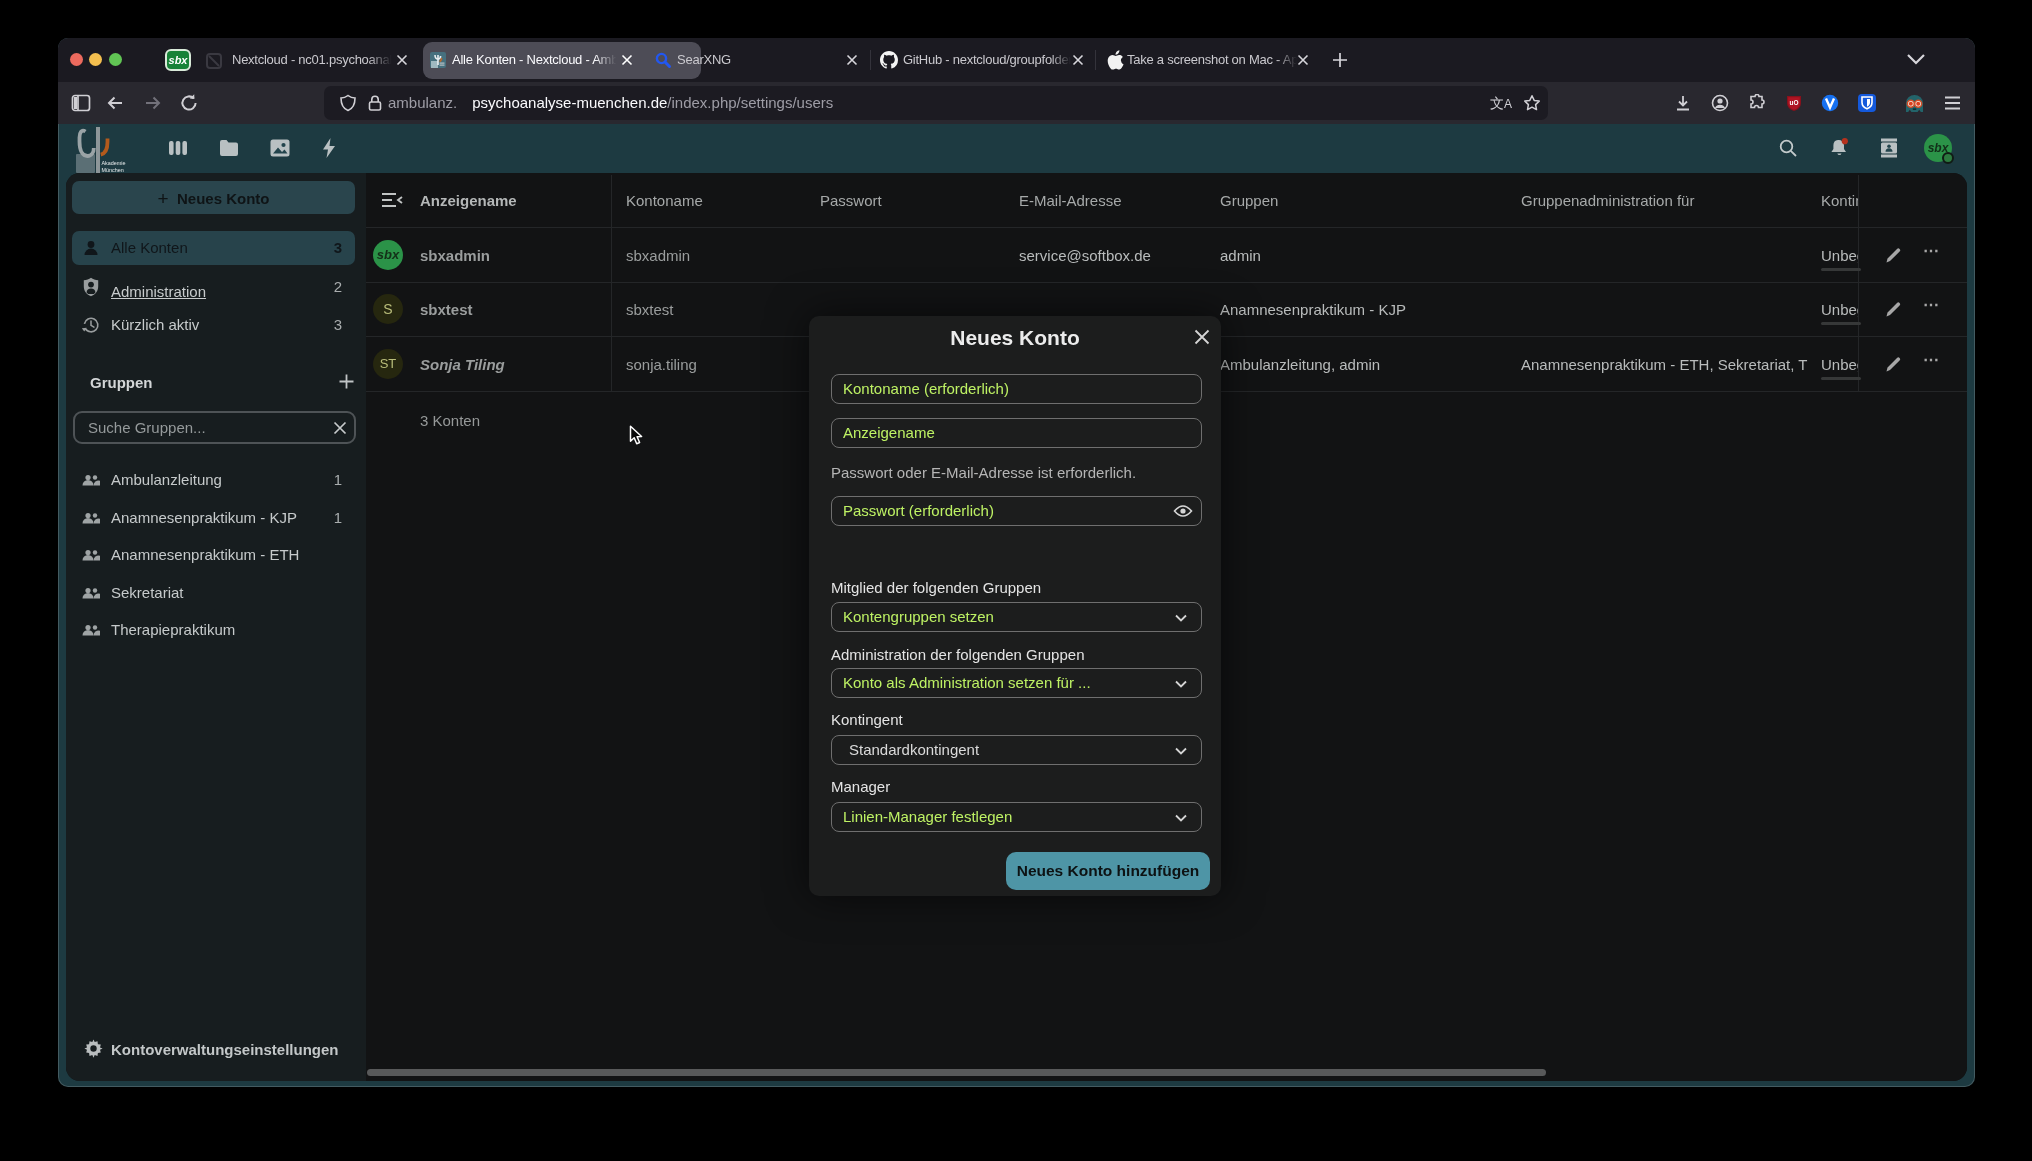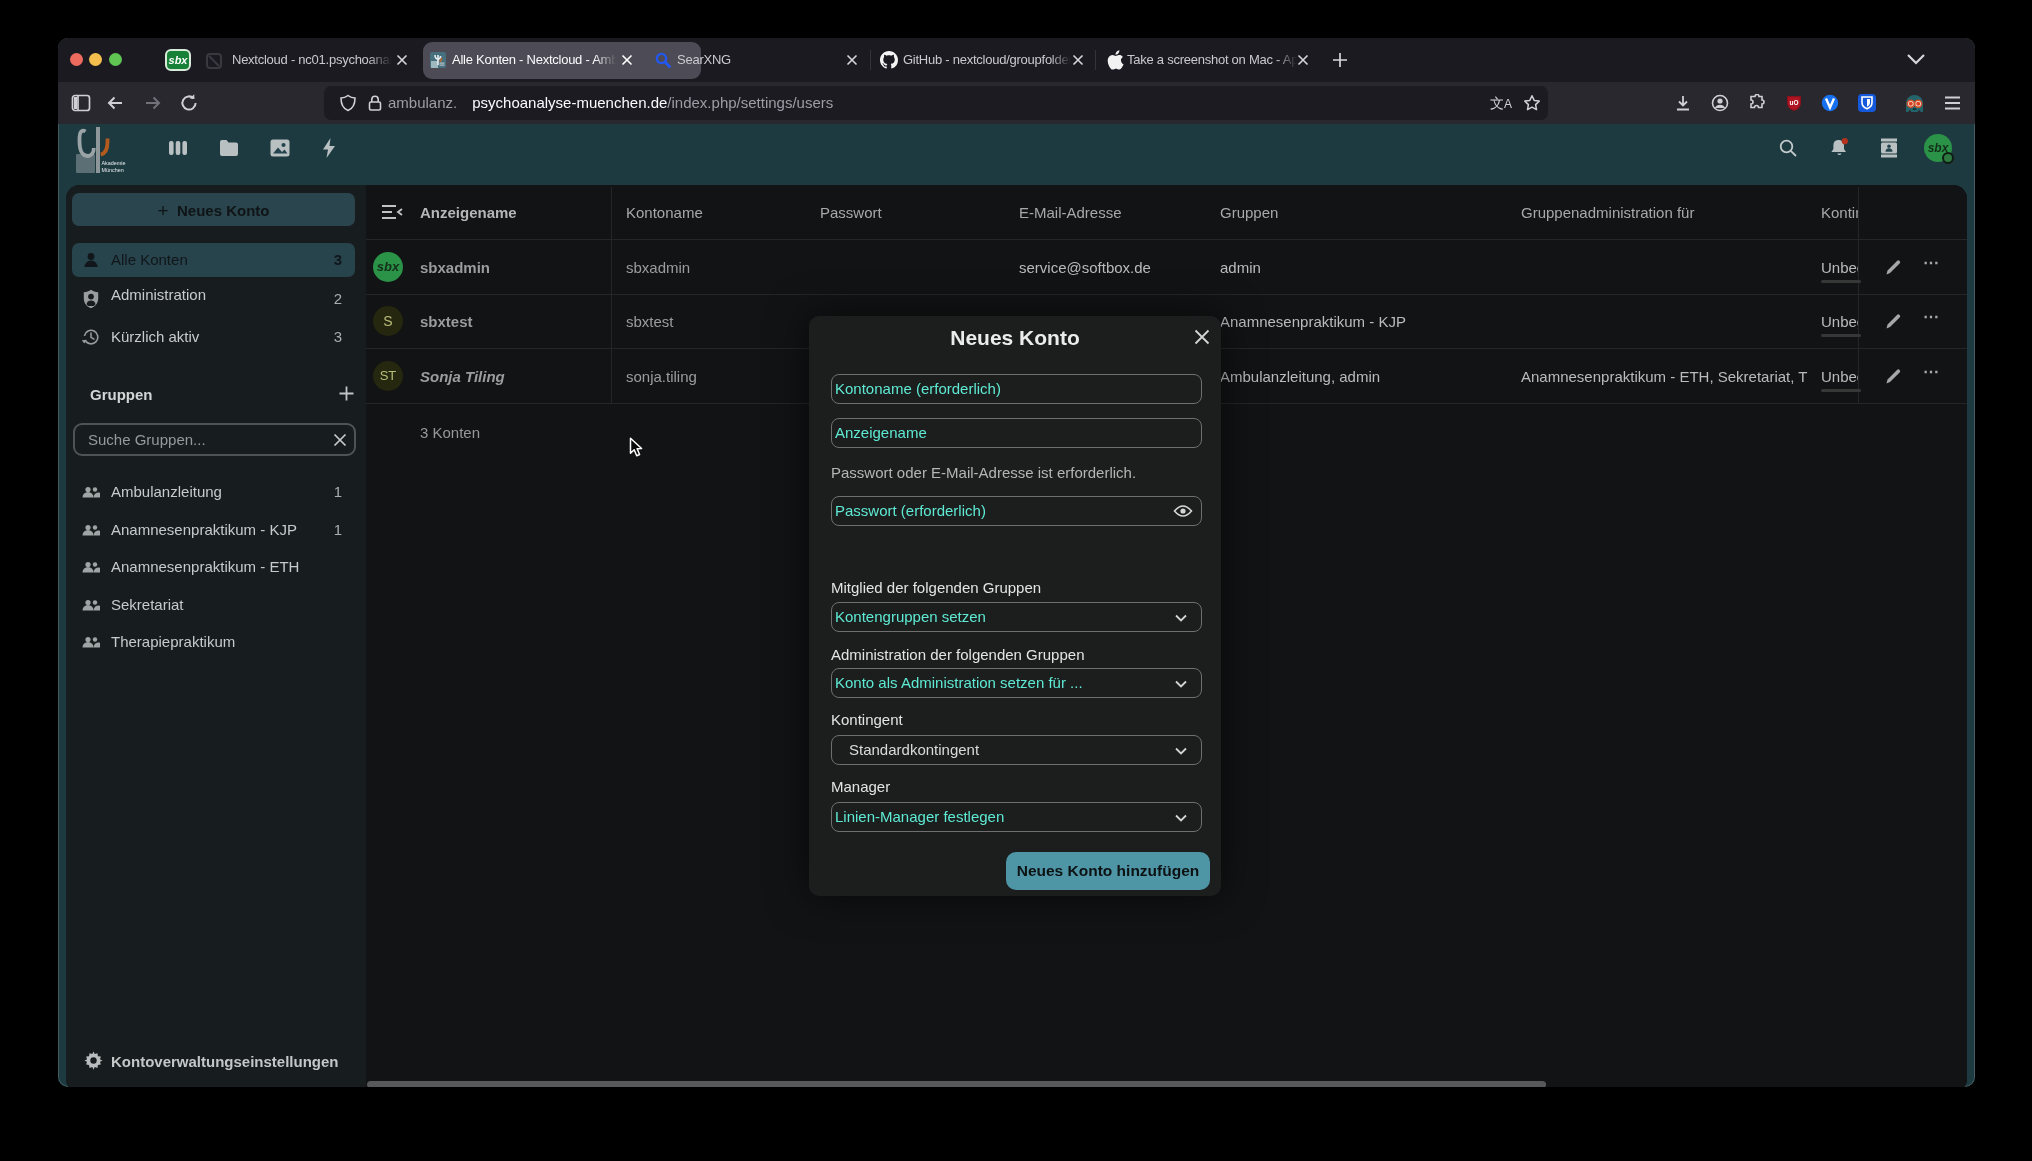--- a/index.html
+++ b/index.html
@@ -17,37 +17,37 @@
   .tabx { position:absolute; top:14px; width:16px; height:16px; color:#d7d6db; }
   #activetab { position:absolute; left:365px; top:4px; width:278px; height:37px; background:#4d4c56; border-radius:9px; }
   .tsep { position:absolute; top:12px; width:1px; height:20px; background:#34333b; }
   
   #toolbar { position:absolute; left:0; top:44px; width:100%; height:42px; background:#29282f; }
   #urlbar { position:absolute; left:266px; top:4px; width:1224px; height:34px; background:#1c1b22; border-radius:7px; }
   .urltxt { font-size:15px; line-height:34px; white-space:nowrap; }
   
   #ncheader { position:absolute; left:0; top:86px; width:100%; height:49px; }
   
-  #contentbox { position:absolute; left:8px; top:135px; width:1901px; height:908px; background:#121314; border-radius:14px; overflow:hidden;margin-top:12px; }
+  #contentbox { position:absolute; left:8px; top:135px; width:1901px; height:908px; background:#121314; border-radius:14px; overflow:hidden; }
   #sidebar { position:absolute; left:0; top:0; width:300px; height:908px; background:#171d1f; }
   #mainarea { position:absolute; left:300px; top:0; width:1601px; height:908px; background:#121314; }
   .navitem { position:absolute; left:6px; width:283px; height:34px; border-radius:7px; }
   .navtxt { position:absolute; left:45px; font-size:15px; line-height:34px; color:#c7cbcc; white-space:nowrap; }
   .navcnt { position:absolute; right:24px; font-size:15px; line-height:34px; color:#a9adae; }
   .navico { position:absolute; left:15px; top:7px; width:20px; height:20px; }
   
   .th { position:absolute; font-size:15px; color:#a6a9a9; white-space:nowrap; }
   .rowname { font-weight:bold; color:#cbcdcd; font-size:15px; }
   .cell { position:absolute; font-size:15px; color:#9a9d9d; white-space:nowrap; }
   .hline { position:absolute; height:1px; background:#242628; }
   .vline { position:absolute; width:1px; background:#242628; }
   .avatar { position:absolute; width:30px; height:30px; border-radius:50%; text-align:center; }
   
   #modal { position:absolute; left:751px; top:278px; width:412px; height:580px; background:#1c1d1d; border-radius:10px; box-shadow:0 0 40px rgba(0,0,0,0.6); }
-  .minput { position:absolute; left:22px; width:371px; height:30px; border:1px solid #6f6f6f; border-radius:8px; font-size:15px; color:#5eead4; line-height:28px; padding-left:3px; white-space:nowrap; }
+  .minput { position:absolute; left:22px; width:371px; height:30px; border:1px solid #6f6f6f; border-radius:8px; font-size:15px; color:#bef264; line-height:28px; padding-left:11px; white-space:nowrap; }
   .mlabel { position:absolute; left:22px; font-size:15px; color:#e4e4e4; }
   .chev { position:absolute; right:13px; top:8px; width:14px; height:14px; }
   svg { display:block; }
 </style>
 </head>
 <body>
 <div id="screen">
   <div id="win">
 
     <div id="tabbar">
@@ -245,21 +245,21 @@
             <path d="M3.5 17 a6.5 6.5 0 0 1 13 0 Z" fill="#10161a"></path>
           </svg>
         <div class="navtxt" style="top:58px; color:#10161a;">Alle Konten</div>
         <div class="navcnt" style="top:58px; color:#10161a; font-weight:bold;">3</div>
 
         <svg class="navico" style="top:104px;" viewBox="0 0 20 20">
             <path d="M10 0.8 C 12 2.3 14.5 3.1 17.2 3.3 V 9.3 C 17.2 14.3 14.2 17.6 10 19.2 C 5.8 17.6 2.8 14.3 2.8 9.3 V 3.3 C 5.5 3.1 8 2.3 10 0.8 Z" fill="#999d9e"></path>
             <circle cx="10" cy="7.6" r="2.9" fill="#171d1f"></circle>
             <path d="M5.6 15.5 a4.4 4.1 0 0 1 8.8 0 l-1.5 1.6 h-5.8 Z" fill="#171d1f"></path>
           </svg>
-        <div class="navtxt" style="top:93px;">Administration</div>
+        <div class="navtxt" style="top:102px;text-decoration:underline;">Administration</div>
         <div class="navcnt" style="top:97px;">2</div>
 
         <svg class="navico" style="top:142px;" viewBox="0 0 21 21">
             <path d="M3.6 9.3 a7.1 7.1 0 1 1 0.9 4.9" fill="none" stroke="#999d9e" stroke-width="1.7"></path>
             <path d="M0.9 13.9 L5.9 13.3 L3.4 17.4 Z" fill="#999d9e"></path>
             <path d="M10.5 6.3 V10.8 L13.6 12.8" fill="none" stroke="#999d9e" stroke-width="1.6" stroke-linecap="round"></path>
           </svg>
         <div class="navtxt" style="top:135px;">Kürzlich aktiv</div>
         <div class="navcnt" style="top:135px;">3</div>
 

